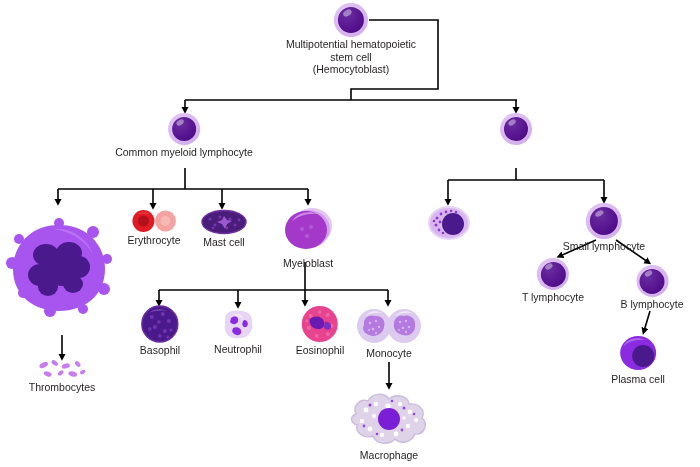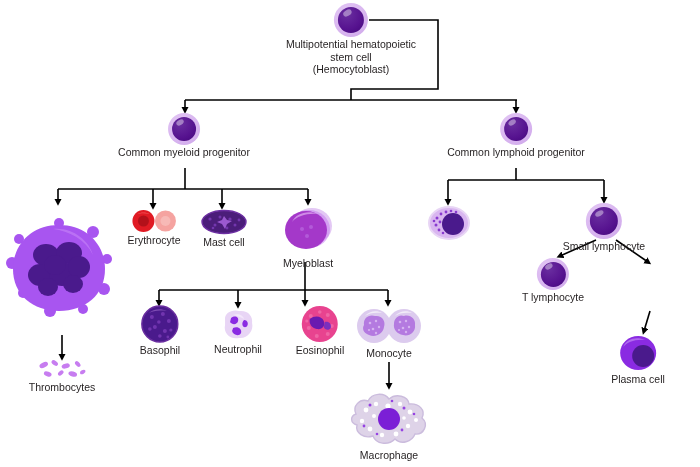--- a/index.html
+++ b/index.html
@@ -116,30 +116,29 @@
 stem cell
 (Hemocytoblast)</div>
   </div>
 
   <div class="node" style="left:184px; top:113px;">
     <div class="cellwrap" style="width:32px;height:32px;">
       <div class="blast-outer" style="width:32px;height:32px;"></div>
       <div class="blast-inner" style="left:4px;top:4px;width:24px;height:24px;"></div>
       <div class="ring-hl" style="left:8px;top:7px;width:8px;height:5px;transform:rotate(-30deg);"></div>
     </div>
-    <div class="label">Common myeloid progenitor</div>
+    <div class="label">Common myeloid lymphocyte</div>
   </div>
 
   <div class="node" style="left:516px; top:113px;">
     <div class="cellwrap" style="width:32px;height:32px;">
       <div class="blast-outer" style="width:32px;height:32px;"></div>
       <div class="blast-inner" style="left:4px;top:4px;width:24px;height:24px;"></div>
       <div class="ring-hl" style="left:8px;top:7px;width:8px;height:5px;transform:rotate(-30deg);"></div>
     </div>
-    <div class="label">Common lymphoid progenitor</div>
   </div>
 
   <div class="node" style="left:59px; top:203px;">
     <div class="cellwrap" style="width:112px;height:118px;">
       <svg width="112" height="118" viewBox="0 0 112 118">
         <g fill="#a855f0">
           <circle cx="16" cy="36" r="5"></circle>
             <circle cx="9" cy="60" r="6"></circle>
           <circle cx="20" cy="90" r="5"></circle>
             <circle cx="47" cy="108" r="6"></circle>
@@ -395,20 +394,28 @@
 
   <div class="node" style="left:553px; top:258px;">
     <div class="cellwrap" style="width:32px;height:32px;">
       <div class="blast-outer" style="width:32px;height:32px;"></div>
       <div class="blast-inner" style="left:3.5px;top:3.5px;width:25px;height:25px;"></div>
       <div class="ring-hl" style="left:8px;top:6px;width:8px;height:5px;transform:rotate(-30deg);"></div>
     </div>
     <div class="label">T lymphocyte</div>
   </div>
 
+  <div class="node" style="left:652px; top:265px;">
+    <div class="cellwrap" style="width:32px;height:32px;">
+      <div class="blast-outer" style="width:32px;height:32px;"></div>
+      <div class="blast-inner" style="left:3.5px;top:3.5px;width:25px;height:25px;"></div>
+      <div class="ring-hl" style="left:8px;top:6px;width:8px;height:5px;transform:rotate(-30deg);"></div>
+    </div>
+    <div class="label">B lymphocyte</div>
+  </div>
 
   <div class="node" style="left:638px; top:334px;">
     <div class="cellwrap" style="width:42px;height:38px;">
       <svg width="42" height="38" viewBox="0 0 42 38">
         <ellipse cx="21" cy="19" rx="18" ry="17" fill="#8a2be2"></ellipse>
         <path d="M6,13 C9,5 19,2 28,6 C18,5 10,8 6,13 Z" fill="#b97af0" opacity="0.8"></path>
         <circle cx="26" cy="22" r="11" fill="#4a1a8c"></circle>
       </svg>
     </div>
     <div class="label">Plasma cell</div>

